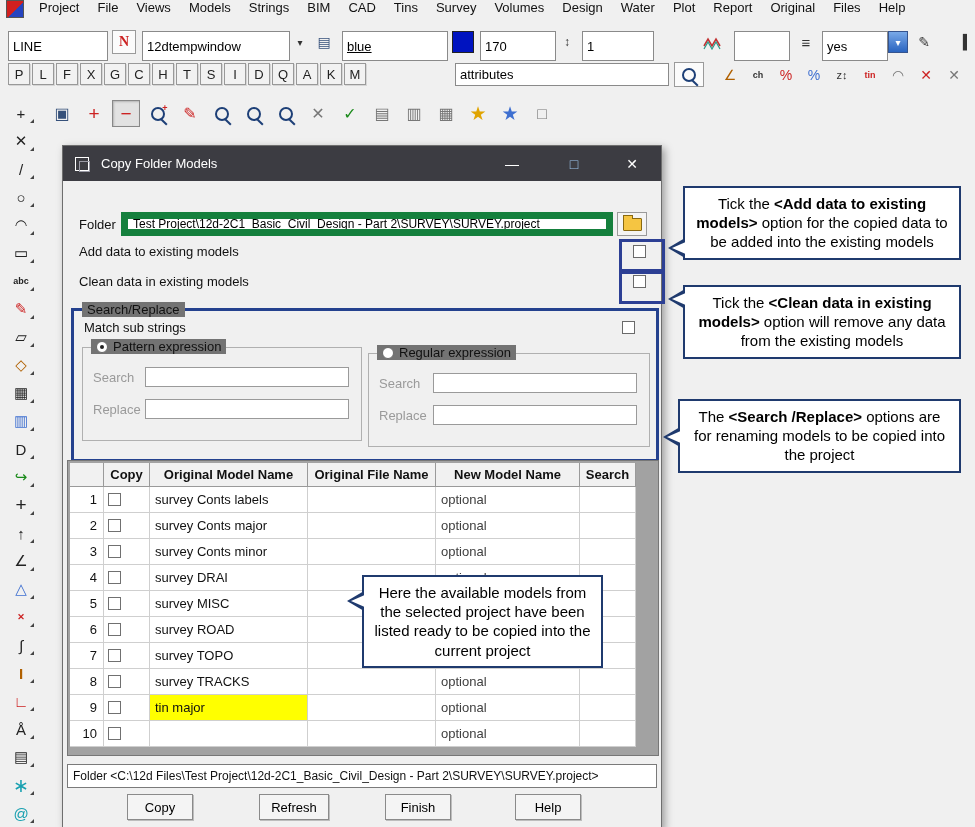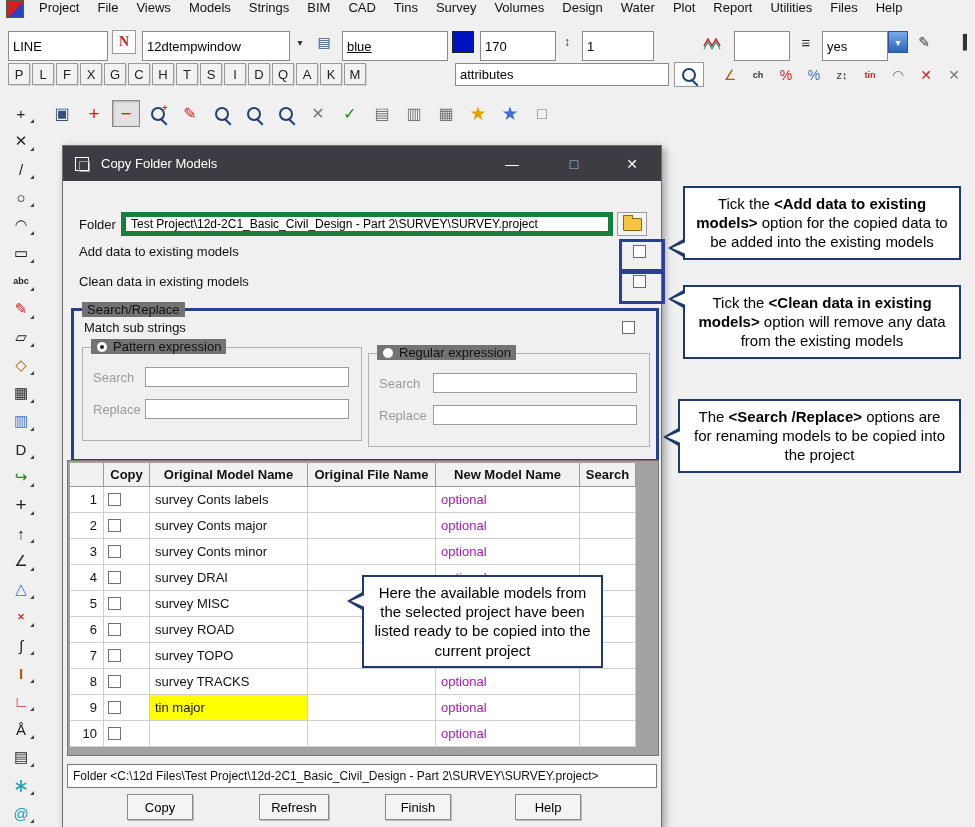--- a/index.html
+++ b/index.html
@@ -36,21 +36,21 @@
   
   .dialog{position:absolute;left:62px;top:145px;width:598px;height:682px;background:#f0f0f0;
           border:1px solid #6e6e6e;box-shadow:3px 3px 8px rgba(0,0,0,.35);z-index:10}
   .tbar{position:absolute;top:0;left:0;right:0;height:35px;background:#3c3c42;display:flex;align-items:center}
   .cube{width:12px;height:12px;border:1px solid #fff;margin-left:12px;position:relative}
   .cube::before{content:"";position:absolute;left:3px;top:3px;width:9px;height:9px;border:1px solid #9a9aa5}
   .ttl{color:#fff;font-size:13px;margin-left:12px}
   .wbtn{position:absolute;top:0;height:35px;display:flex;align-items:center;justify-content:center;
         color:#fff;font-size:14px;background:transparent;border:none;padding:0}
   .dlabel{position:absolute;font-size:13px;color:#111;white-space:nowrap}
-  .dinput{position:absolute;background:#fff;border:5px solid #15803d;font-size:12px;padding:0 5px;
+  .dinput{position:absolute;background:#fff;border:7px solid #15803d;font-size:12px;padding:0 5px;
           white-space:nowrap;overflow:hidden;box-sizing:border-box;font-family:"Liberation Sans",sans-serif}
   .fbtn{position:absolute;border:1px solid #9a9a9a;background:#f4f4f4;display:flex;align-items:center;justify-content:center;padding:0}
   .folder{width:17px;height:11px;background:#f5c542;border:1px solid #8a6a10;position:relative;border-radius:1px}
   .folder::before{content:"";position:absolute;top:-4px;left:-1px;width:8px;height:3px;background:#f5c542;
                   border:1px solid #8a6a10;border-bottom:none}
   .cb{position:absolute;width:13px;height:13px;background:#fff;border:1px solid #6a6a6a;box-sizing:border-box;padding:0}
   .bluebox{position:absolute;border:3px solid #2c3f94;z-index:15;background:transparent}
   .group{position:absolute;border:1px solid #b0b0b0}
   .group.bluebd{border:3px solid #24418e}
   .legend{position:absolute;top:-9px;left:8px;background:#737373;padding:0 5px;font-size:13px;
@@ -64,21 +64,21 @@
          border:1px solid #777}
   .tgrid{position:absolute;left:2px;top:2px}
   .trow{display:flex}
   .tc{background:#fff;border-right:1px solid #cfcfcf;border-bottom:1px solid #cfcfcf;height:26px;
       font-size:13px;display:flex;align-items:center;overflow:hidden;box-sizing:border-box}
   .th{background:#f1f1f1;border-right:1px solid #9a9a9a;border-bottom:1px solid #9a9a9a;height:24px;
       font-weight:700;justify-content:center;font-size:13px;display:flex;align-items:center;box-sizing:border-box}
   .w0{width:34px}.w1{width:46px}.w2{width:158px}.w3{width:128px}.w4{width:144px}.w5{width:56px}
   .num{justify-content:flex-end;padding-right:6px}
   .mod{padding-left:5px}
-  .opt{color:#a21caf;padding-left:5px}
+  .opt{color:#404040;padding-left:5px}
   .hl{background:#ffff00}
   .cb2{width:13px;height:13px;border:1px solid #707070;background:#fff;margin-left:4px;box-sizing:border-box}
   .sbar{position:absolute;left:4px;top:618px;width:590px;height:24px;background:#fff;border:1px solid #7a7a7a;
         font-size:12px;display:flex;align-items:center;padding:0 5px;white-space:nowrap;overflow:hidden;box-sizing:border-box}
   .dbtn{position:absolute;top:648px;height:26px;background:#f4f4f4;border:1px solid #8a8a8a;font-size:13px;
         display:flex;align-items:center;justify-content:center;box-shadow:1px 1px 0 #bdbdbd;
         font-family:"Liberation Sans",sans-serif;padding:0}
   
   .callout{position:absolute;background:#fff;border:2px solid #1f3a6e;padding:6px 8px;font-size:15px;
            color:#000;text-align:center;line-height:1.28;z-index:30;box-sizing:border-box}
@@ -101,21 +101,21 @@
   <span class="menu-item">Strings</span>
   <span class="menu-item">BIM</span>
   <span class="menu-item">CAD</span>
   <span class="menu-item">Tins</span>
   <span class="menu-item">Survey</span>
   <span class="menu-item">Volumes</span>
   <span class="menu-item">Design</span>
   <span class="menu-item">Water</span>
   <span class="menu-item">Plot</span>
   <span class="menu-item">Report</span>
-  <span class="menu-item">Utilities</span>
+  <span class="menu-item">Original</span>
   <span class="menu-item">Files</span>
   <span class="menu-item">Help</span>
 </div>
 
 <input class="inp" style="left: 8px; top: 31px; width: 100px;" value="LINE">
 <button class="icobtn bord" style="left:112px;top:30px;width:24px;height:24px">
   <span class="red" style="font-family:'Liberation Serif',serif;font-weight:bold">N</span>
 </button>
 <input class="inp" style="left: 142px; top: 31px; width: 148px;" value="12dtempwindow">
 <button class="icobtn" style="left:292px;top:31px;width:16px;height:22px;font-size:10px">▾</button>

